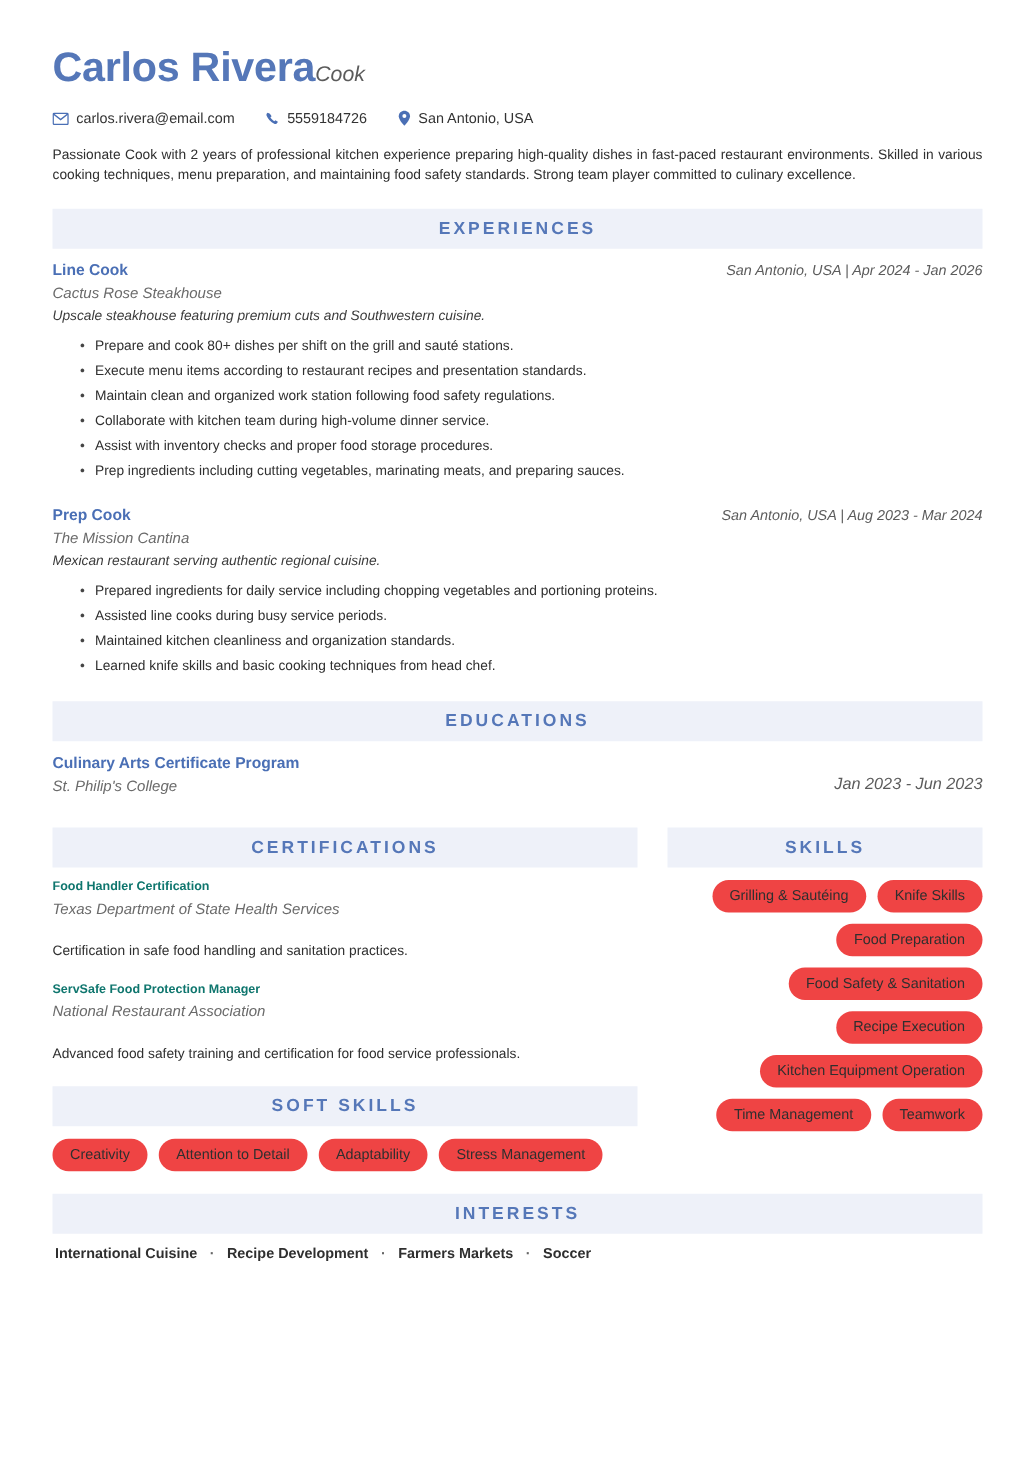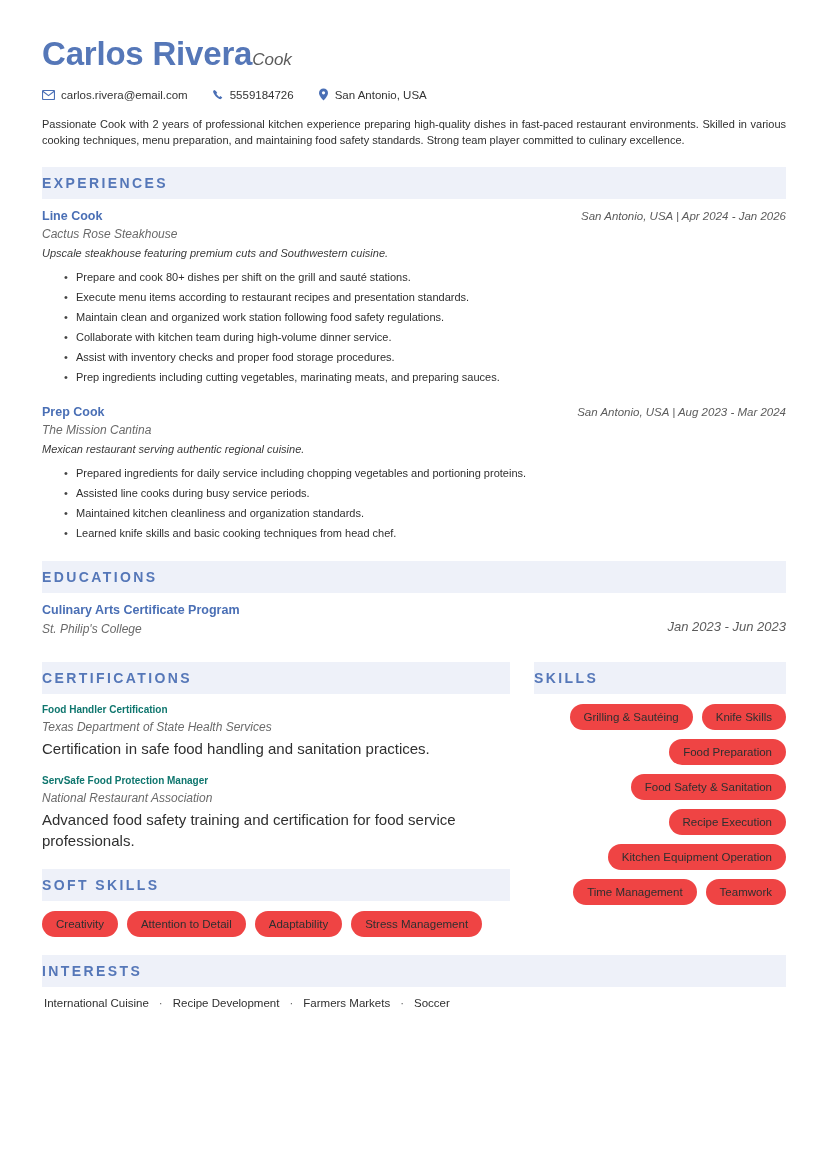--- a/index.html
+++ b/index.html
@@ -69,20 +69,21 @@
     font-size: 11px;
     line-height: 1.45;
     color: #2f2f2f;
     text-align: justify;
     max-width: 748px;
   }
 
   
   .section-bar {
     background: #eef1f9;
+    text-align: center;
     padding: 7px 0 7px 0;
     margin-top: 18px;
     margin-bottom: 10px;
   }
   .section-bar span {
     font-size: 14px;
     font-weight: bold;
     letter-spacing: 2.4px;
     color: #5577b8;
   }
@@ -178,23 +179,23 @@
     font-weight: bold;
     color: #0f766e;
   }
   .cert-org {
     font-size: 12px;
     font-style: italic;
     color: #6a6a6a;
     margin-top: 5px;
   }
   .cert-desc {
-    font-size: 15px;
-    color: #2f2f2f;
-    margin-top: 4px;
+    font-size: 11px;
+    color: #2f2f2f;
+    margin-top: 20px;
     line-height: 1.4;
   }
 
   .chips {
     display: flex;
     flex-wrap: wrap;
     gap: 9px;
   }
   .chip {
     background: #ef4444;
@@ -206,20 +207,21 @@
   }
   .chips-right { justify-content: flex-end; }
 
   .interests-row {
     display: flex;
     align-items: center;
     gap: 10px;
     font-size: 11.5px;
     color: #2f2f2f;
     padding-left: 2px;
+    font-weight: bold;
   }
   .dot-sep { color: #666; }
 </style>
 </head>
 <body>
 
 <div class="page">
   <div class="edge-left"></div>
 
   <div class="name-row">

